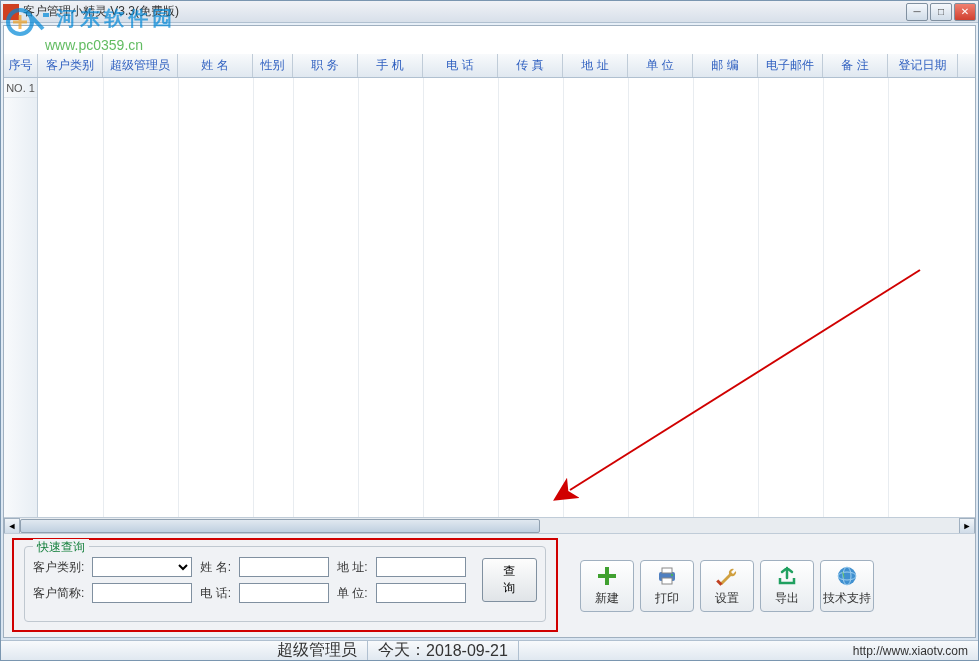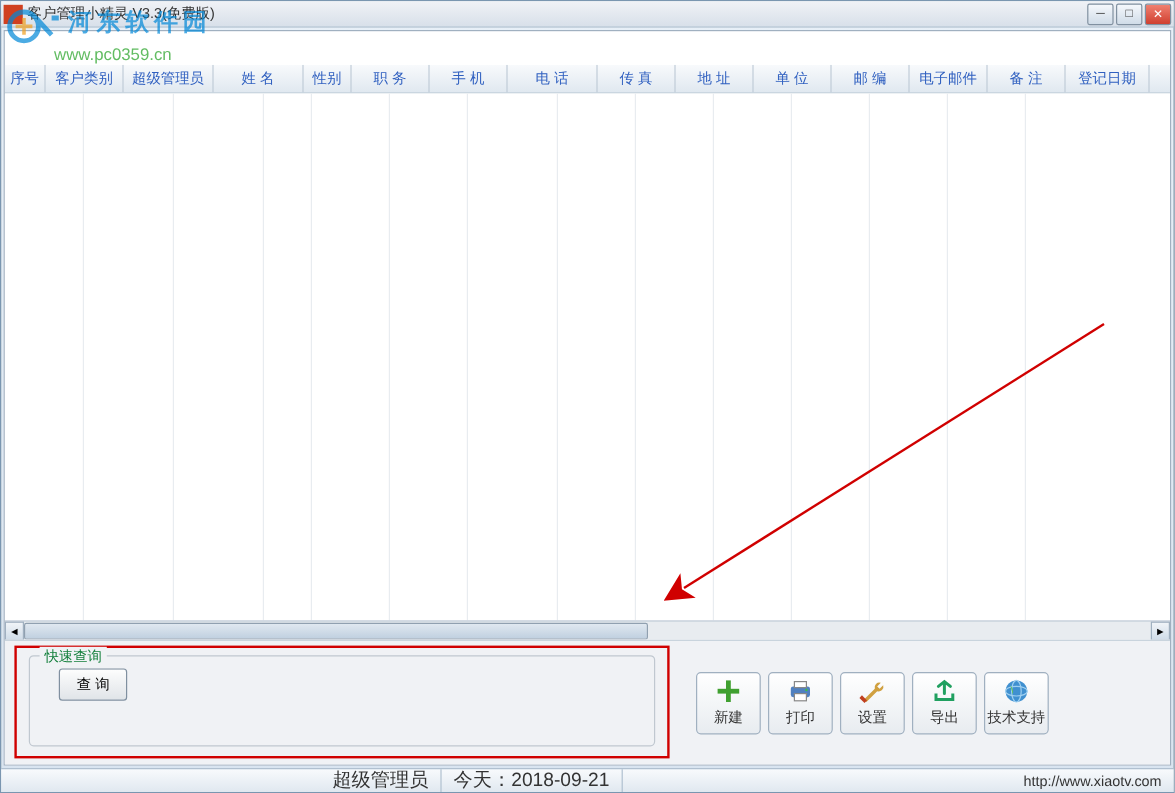--- a/index.html
+++ b/index.html
@@ -266,20 +266,23 @@
         <div class="th c7">电  话</div>
         <div class="th c8">传  真</div>
         <div class="th c9">地  址</div>
         <div class="th c10">单  位</div>
         <div class="th c11">邮  编</div>
         <div class="th c12">电子邮件</div>
         <div class="th c13">备  注</div>
         <div class="th c14">登记日期</div>
       </div>
       <div class="table-body">
+        <div class="rowhead">
+          <div class="rh">NO. 1</div>
+        </div>
         <div class="gridlines">
           <div class="vline" style="left:65px"></div>
           <div class="vline" style="left:140px"></div>
           <div class="vline" style="left:215px"></div>
           <div class="vline" style="left:255px"></div>
           <div class="vline" style="left:320px"></div>
           <div class="vline" style="left:385px"></div>
           <div class="vline" style="left:460px"></div>
           <div class="vline" style="left:525px"></div>
           <div class="vline" style="left:590px"></div>
@@ -294,20 +297,35 @@
         <div class="scroll-thumb"></div>
         <div class="scroll-arrow right">►</div>
       </div>
     </div>
 
     <div class="bottom-panel">
       <div class="search-group">
         <div class="search-inner">
           <div class="search-legend">快速查询</div>
           <div style="display:flex; align-items:center;">
+            <div class="form-grid">
+              <span class="form-label">客户类别:</span>
+              <select class="form-select"></select>
+              <span class="form-label">姓  名:</span>
+              <input class="form-input" style="">
+              <span class="form-label">地  址:</span>
+              <input class="form-input" style="">
+
+              <span class="form-label">客户简称:</span>
+              <input class="form-input" style="">
+              <span class="form-label">电  话:</span>
+              <input class="form-input" style="">
+              <span class="form-label">单  位:</span>
+              <input class="form-input" style="">
+            </div>
             <div class="search-btn-wrap">
               <button class="search-btn">查 询</button>
             </div>
           </div>
         </div>
       </div>
 
       <div class="action-buttons">
         <div class="action-btn">
           <div class="action-icon">

